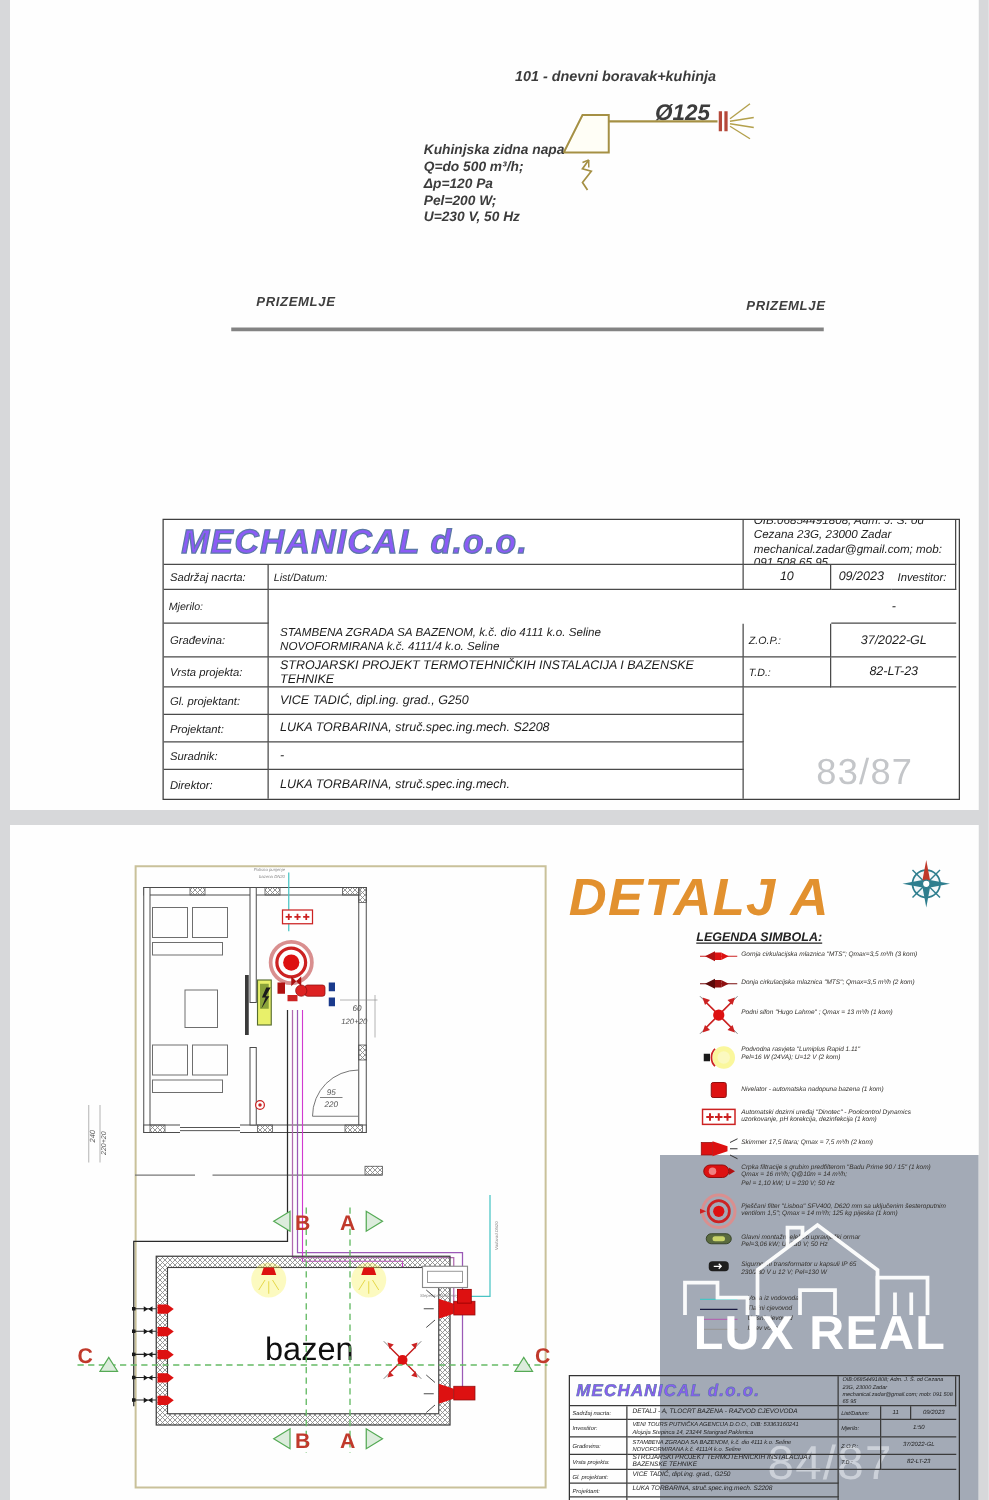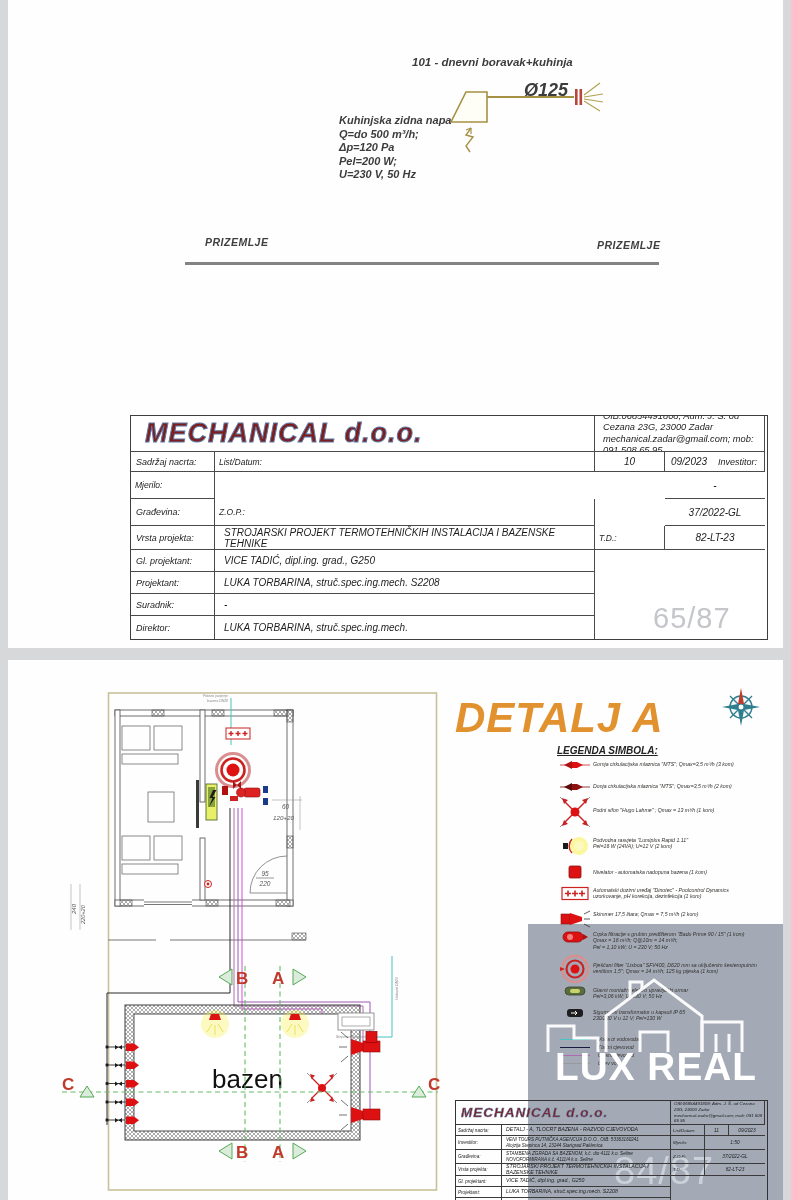--- a/index.html
+++ b/index.html
@@ -24,21 +24,21 @@
   .tb{display:grid;background:transparent;color:#1d1d1d;}
   .tb .c{border-right:1px solid #4a4a4a;border-bottom:1px solid #4a4a4a;
          display:flex;align-items:center;overflow:hidden;font-style:italic;}
   .tb1{left:122px;top:415px;width:636px;border:1.5px solid #3f3f3f;background:#fff;
        grid-template-columns:84px 380px 70px 48px 52px;
        grid-template-rows:36px 20px 27px 27px 24px 22px 22px 22px 23px;}
   .tb1 .lab{font-size:9px;padding-left:5px;color:#222;}
   .tb1 .val{font-size:10px;padding-left:9px;line-height:11px;}
   .tb1 .rlab{font-size:8.5px;padding-left:4px;}
   .tb1 .rval{font-size:10px;justify-content:center;}
-  .logo-txt{font-weight:bold;font-style:italic;color:#7f1d1d;
+  .logo-txt{font-weight:bold;font-style:italic;color:#8b5cf6;
             -webkit-text-stroke:1px #5b79a6;letter-spacing:1px;}
   .tb1 .logo{font-size:27px;padding-left:14px;}
   .tb1 .addr{font-size:9.3px;line-height:11.5px;padding-left:8px;flex-direction:column;
              align-items:flex-start;justify-content:center;}
   .pagenum{color:#c4c6c9;font-weight:normal;letter-spacing:1px;}
   .pn1{left:645px;top:602px;font-size:29px;}
   .pn2{left:606px;top:490px;font-size:38px;color:#ccd1d9;z-index:3;}
 
   .tb2{left:447px;top:440px;width:311px;border:1px solid #333;z-index:4;
        grid-template-columns:46px 169px 34px 24px 36px;
@@ -111,20 +111,22 @@
     <div class="c lab">Sadržaj nacrta:</div>
     <div class="c rlab">List/Datum:</div>
     <div class="c rval">10</div>
     <div class="c rval" style="border-right:none;">09/2023</div>
 
     <div class="c lab">Investitor:</div>
     <div class="c rlab">Mjerilo:</div>
     <div class="c rval" style="grid-column:4/6;border-right:none;">-</div>
 
     <div class="c lab">Građevina:</div>
+    <div class="c val pre" style="font-size:9.3px;">STAMBENA ZGRADA SA BAZENOM, k.č. dio 4111 k.o. Seline
+NOVOFORMIRANA  k.č. 4111/4 k.o. Seline</div>
     <div class="c rlab">Z.O.P.:</div>
     <div class="c rval" style="grid-column:4/6;border-right:none;">37/2022-GL</div>
 
     <div class="c lab">Vrsta projekta:</div>
     <div class="c val">STROJARSKI PROJEKT TERMOTEHNIČKIH INSTALACIJA I BAZENSKE TEHNIKE</div>
     <div class="c rlab">T.D.:</div>
     <div class="c rval" style="grid-column:4/6;border-right:none;">82-LT-23</div>
 
     <div class="c lab">Gl. projektant:</div>
     <div class="c val">VICE TADIĆ, dipl.ing. grad., G250</div>
@@ -133,21 +135,21 @@
     <div class="c lab">Projektant:</div>
     <div class="c val">LUKA TORBARINA, struč.spec.ing.mech. S2208</div>
 
     <div class="c lab">Suradnik:</div>
     <div class="c val">-</div>
 
     <div class="c lab" style="border-bottom:none;">Direktor:</div>
     <div class="c val" style="border-bottom:none;">LUKA TORBARINA, struč.spec.ing.mech.</div>
   </div>
 
-  <div class="abs pagenum pn1">65/87</div>
+  <div class="abs pagenum pn1">83/87</div>
 </div>
 
 <div class="page" id="page2">
 
   <svg class="abs" style="left:52px;top:28px;z-index:1;" width="390" height="510" viewBox="0 0 390 510">
     <defs>
       <pattern id="xh" width="4" height="4" patternUnits="userSpaceOnUse">
         <path d="M0 0L4 4 M4 0L0 4" stroke="#8a8a8a" stroke-width="0.7"></path>
       </pattern>
     </defs>

